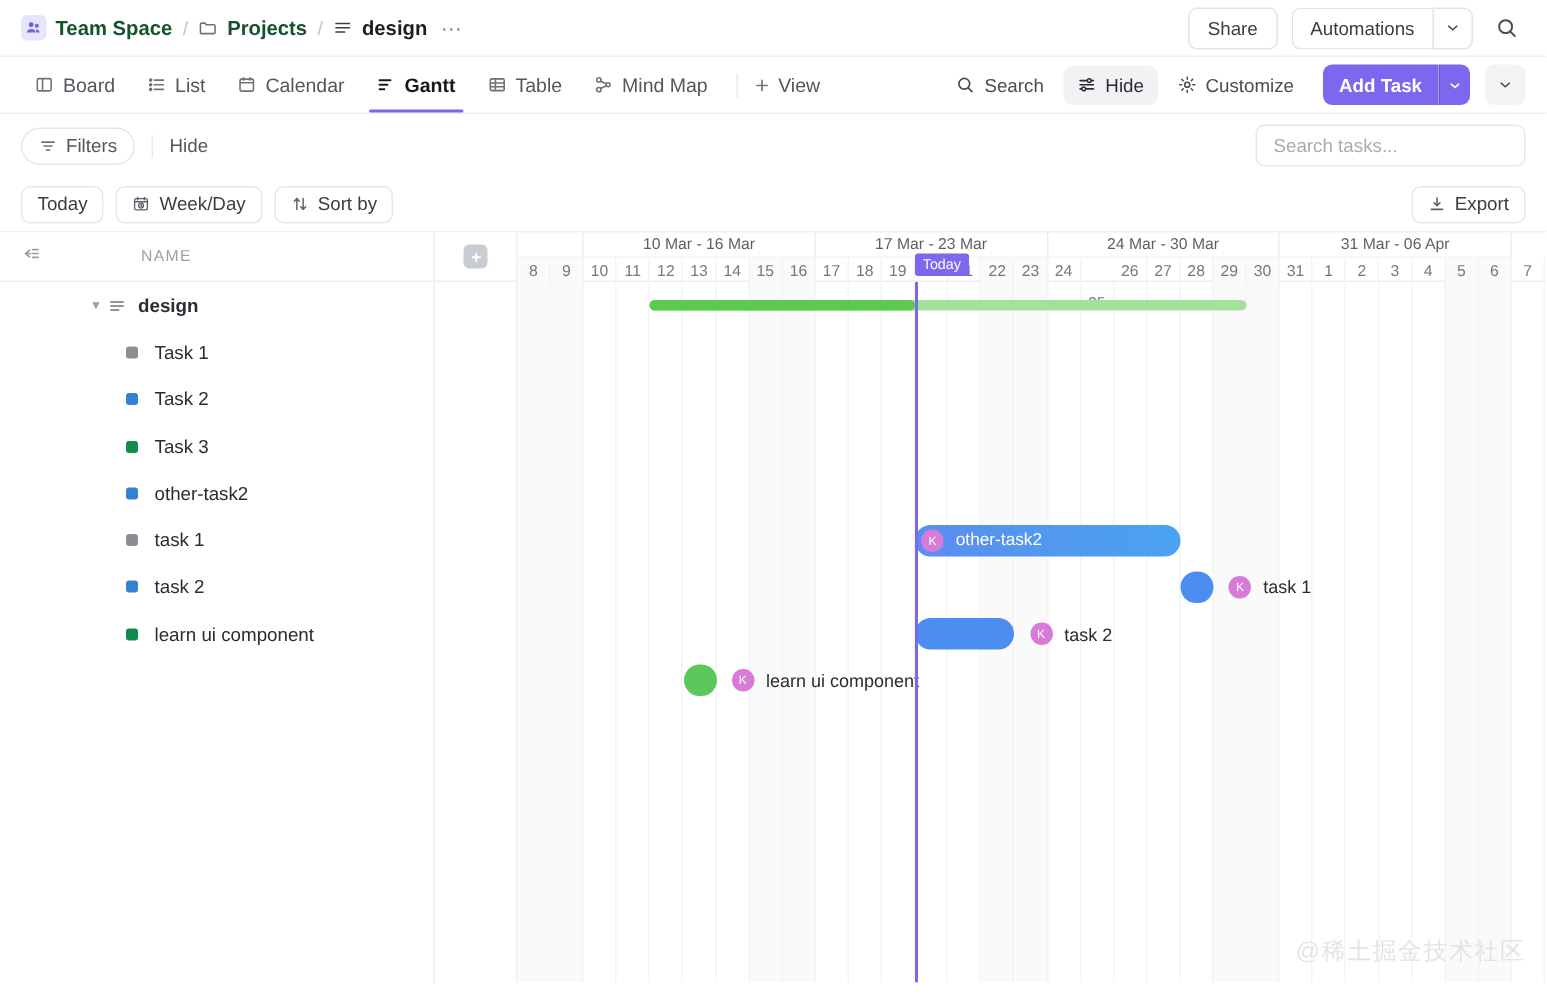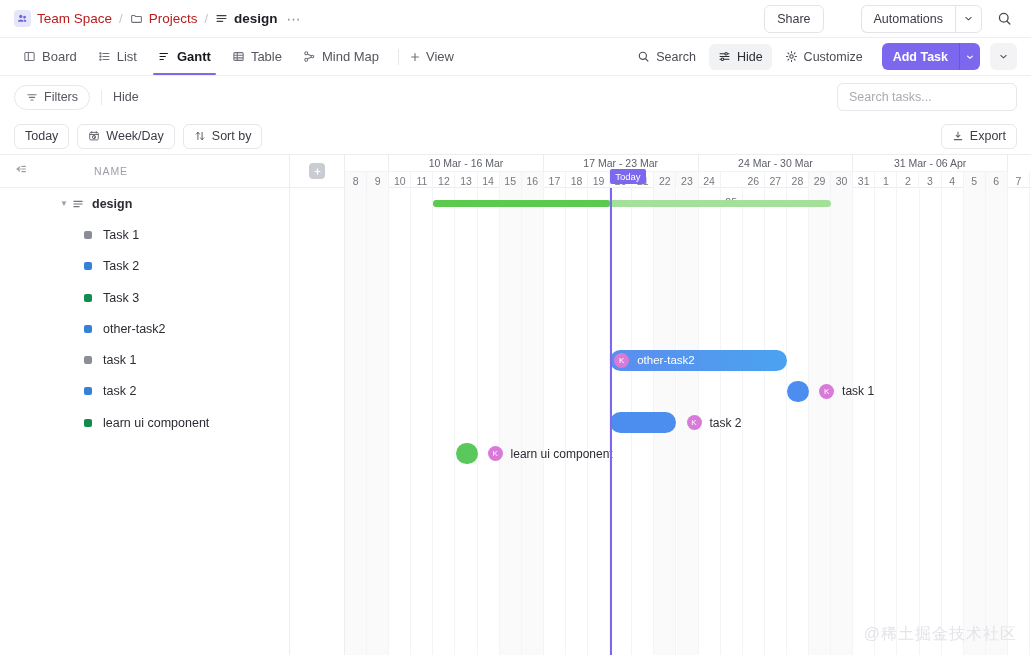--- a/index.html
+++ b/index.html
@@ -10,34 +10,34 @@
     overflow: hidden;
   }
   .app { position: relative; width: 1031px; height: 669px; }
 
   
   .topbar {
     height: 38px; display: flex; align-items: center;
     padding: 0 14px; border-bottom: 1px solid #edeef0;
   }
   .crumbs { display: flex; align-items: center; gap: 7px; font-size: 13.5px; }
-  .crumb { display: flex; align-items: center; gap: 6px; color: #b91c1c; white-space: nowrap; }
+  .crumb { display: flex; align-items: center; gap: 6px; color: #14532d; white-space: nowrap; font-weight: bold; }
   .crumb.current { color: #1d1e24; font-weight: bold; }
   .crumb-sep { color: #c3c5cb; font-size: 13px; }
   .crumb-dots { color: #8a8d95; font-size: 14px; letter-spacing: 1px; padding-left: 2px; }
   .sp-icon {
     width: 17px; height: 17px; border-radius: 4px; background: #e6e6fb;
     display: flex; align-items: center; justify-content: center;
   }
   .topbar-right { margin-left: auto; display: flex; align-items: center; gap: 9px; }
   .btn {
     height: 28px; border: 1px solid #e3e4e8; border-radius: 6px;
     background: #fff; font-size: 12.5px; color: #3b3d45;
     display: flex; align-items: center; justify-content: center;
-    padding: 0 12px; cursor: pointer; white-space: nowrap; margin-left: 28px;
+    padding: 0 12px; cursor: pointer; white-space: nowrap;
   }
   .split { display: flex; align-items: stretch; }
   .split .main-part { border-radius: 6px 0 0 6px; border-right: none; }
   .split .caret-part {
     border-radius: 0 6px 6px 0; padding: 0 7px;
     border: 1px solid #e3e4e8; background: #fff;
     display: flex; align-items: center; cursor: pointer;
   }
   .icon-btn {
     width: 26px; height: 26px; display: flex; align-items: center;
@@ -258,20 +258,27 @@
         <span>Board</span>
       </div>
       <div class="view-tab">
         <svg width="13" height="13" viewBox="0 0 16 16" fill="none" stroke="#6f7279" stroke-width="1.3" stroke-linecap="round">
             <path d="M6 4.2h7.5M6 8h7.5M6 11.8h7.5"></path>
             <circle cx="3" cy="4.2" r=".8" fill="#6f7279"></circle>
             <circle cx="3" cy="8" r=".8" fill="#6f7279"></circle>
             <circle cx="3" cy="11.8" r=".8" fill="#6f7279"></circle>
           </svg>
         <span>List</span>
+      </div>
+      <div class="view-tab">
+        <svg width="13" height="13" viewBox="0 0 16 16" fill="none" stroke="#6f7279" stroke-width="1.3">
+            <rect x="2.5" y="3.4" width="11" height="9.8" rx="1.3"></rect>
+            <path d="M2.5 6.3h11M5.4 2.3v2M10.6 2.3v2" stroke-linecap="round"></path>
+          </svg>
+        <span>Calendar</span>
       </div>
       <div class="view-tab active">
         <svg width="13" height="13" viewBox="0 0 16 16" fill="none" stroke="#17181d" stroke-width="1.5" stroke-linecap="round">
             <path d="M2.5 4.3h9M2.5 8h6.5M2.5 11.7h4"></path>
           </svg>
         <span>Gantt</span>
       </div>
       <div class="view-tab">
         <svg width="13" height="13" viewBox="0 0 16 16" fill="none" stroke="#6f7279" stroke-width="1.3">
             <rect x="2.3" y="3.2" width="11.4" height="9.6" rx="1.2"></rect>

